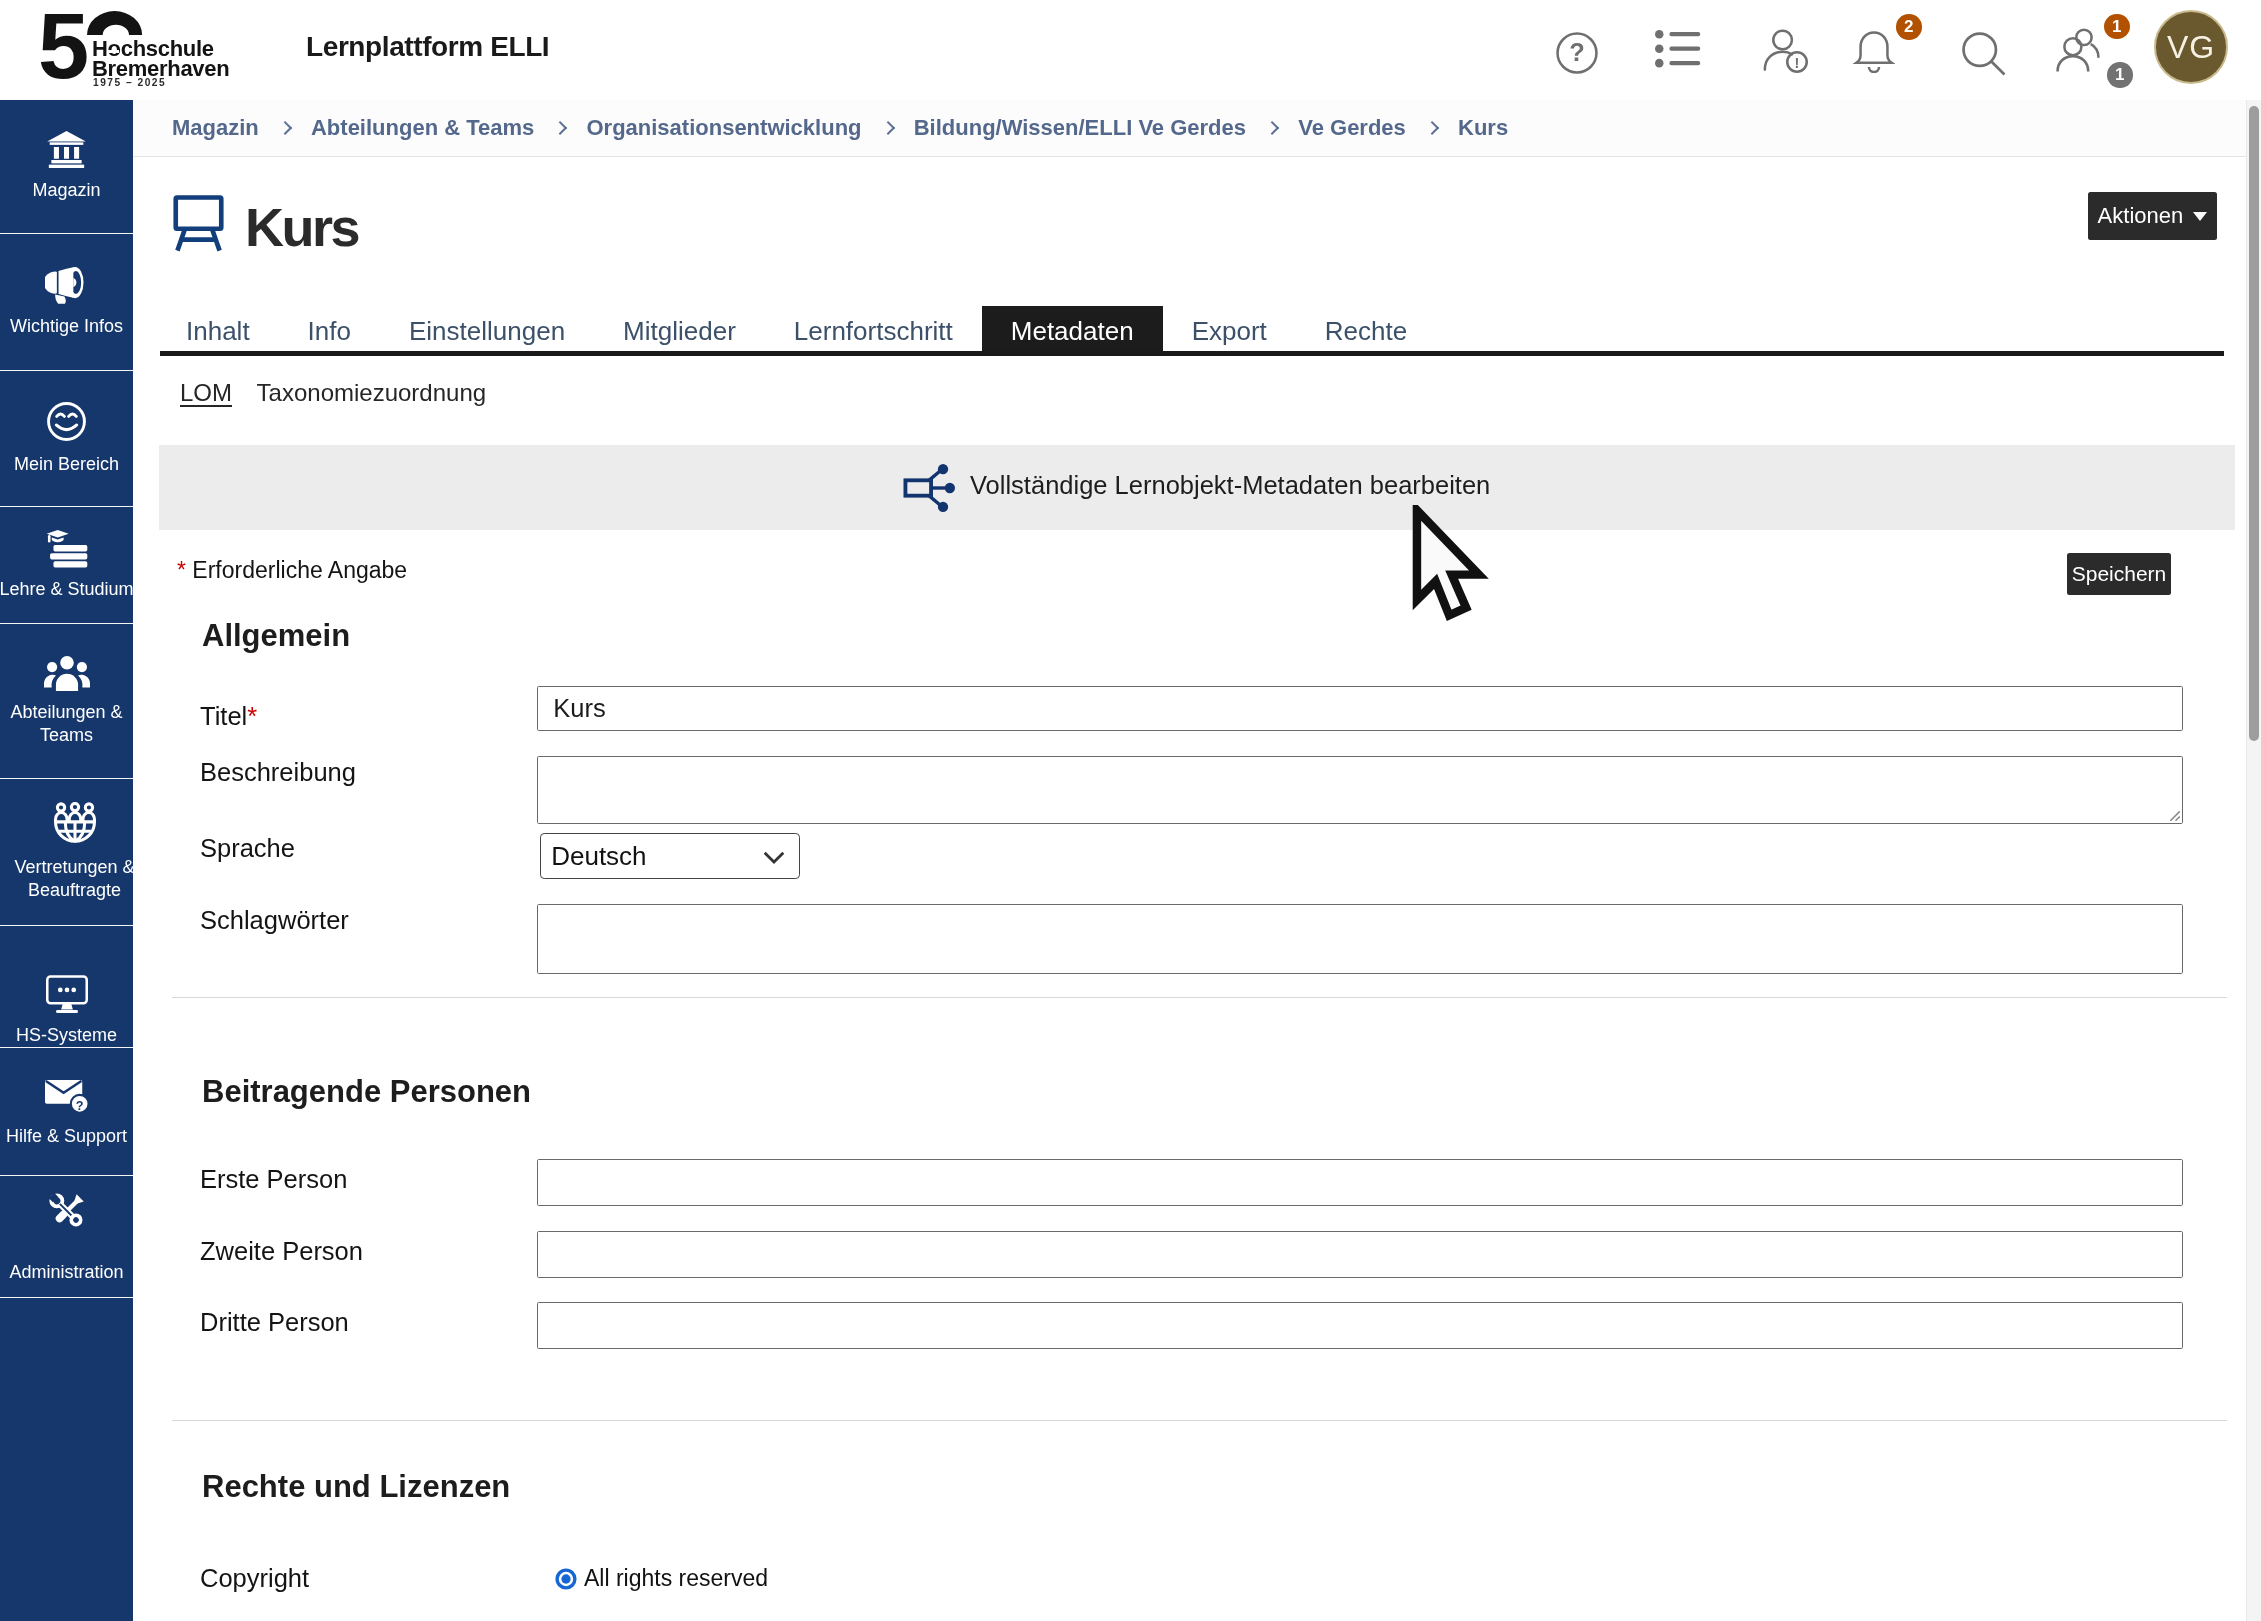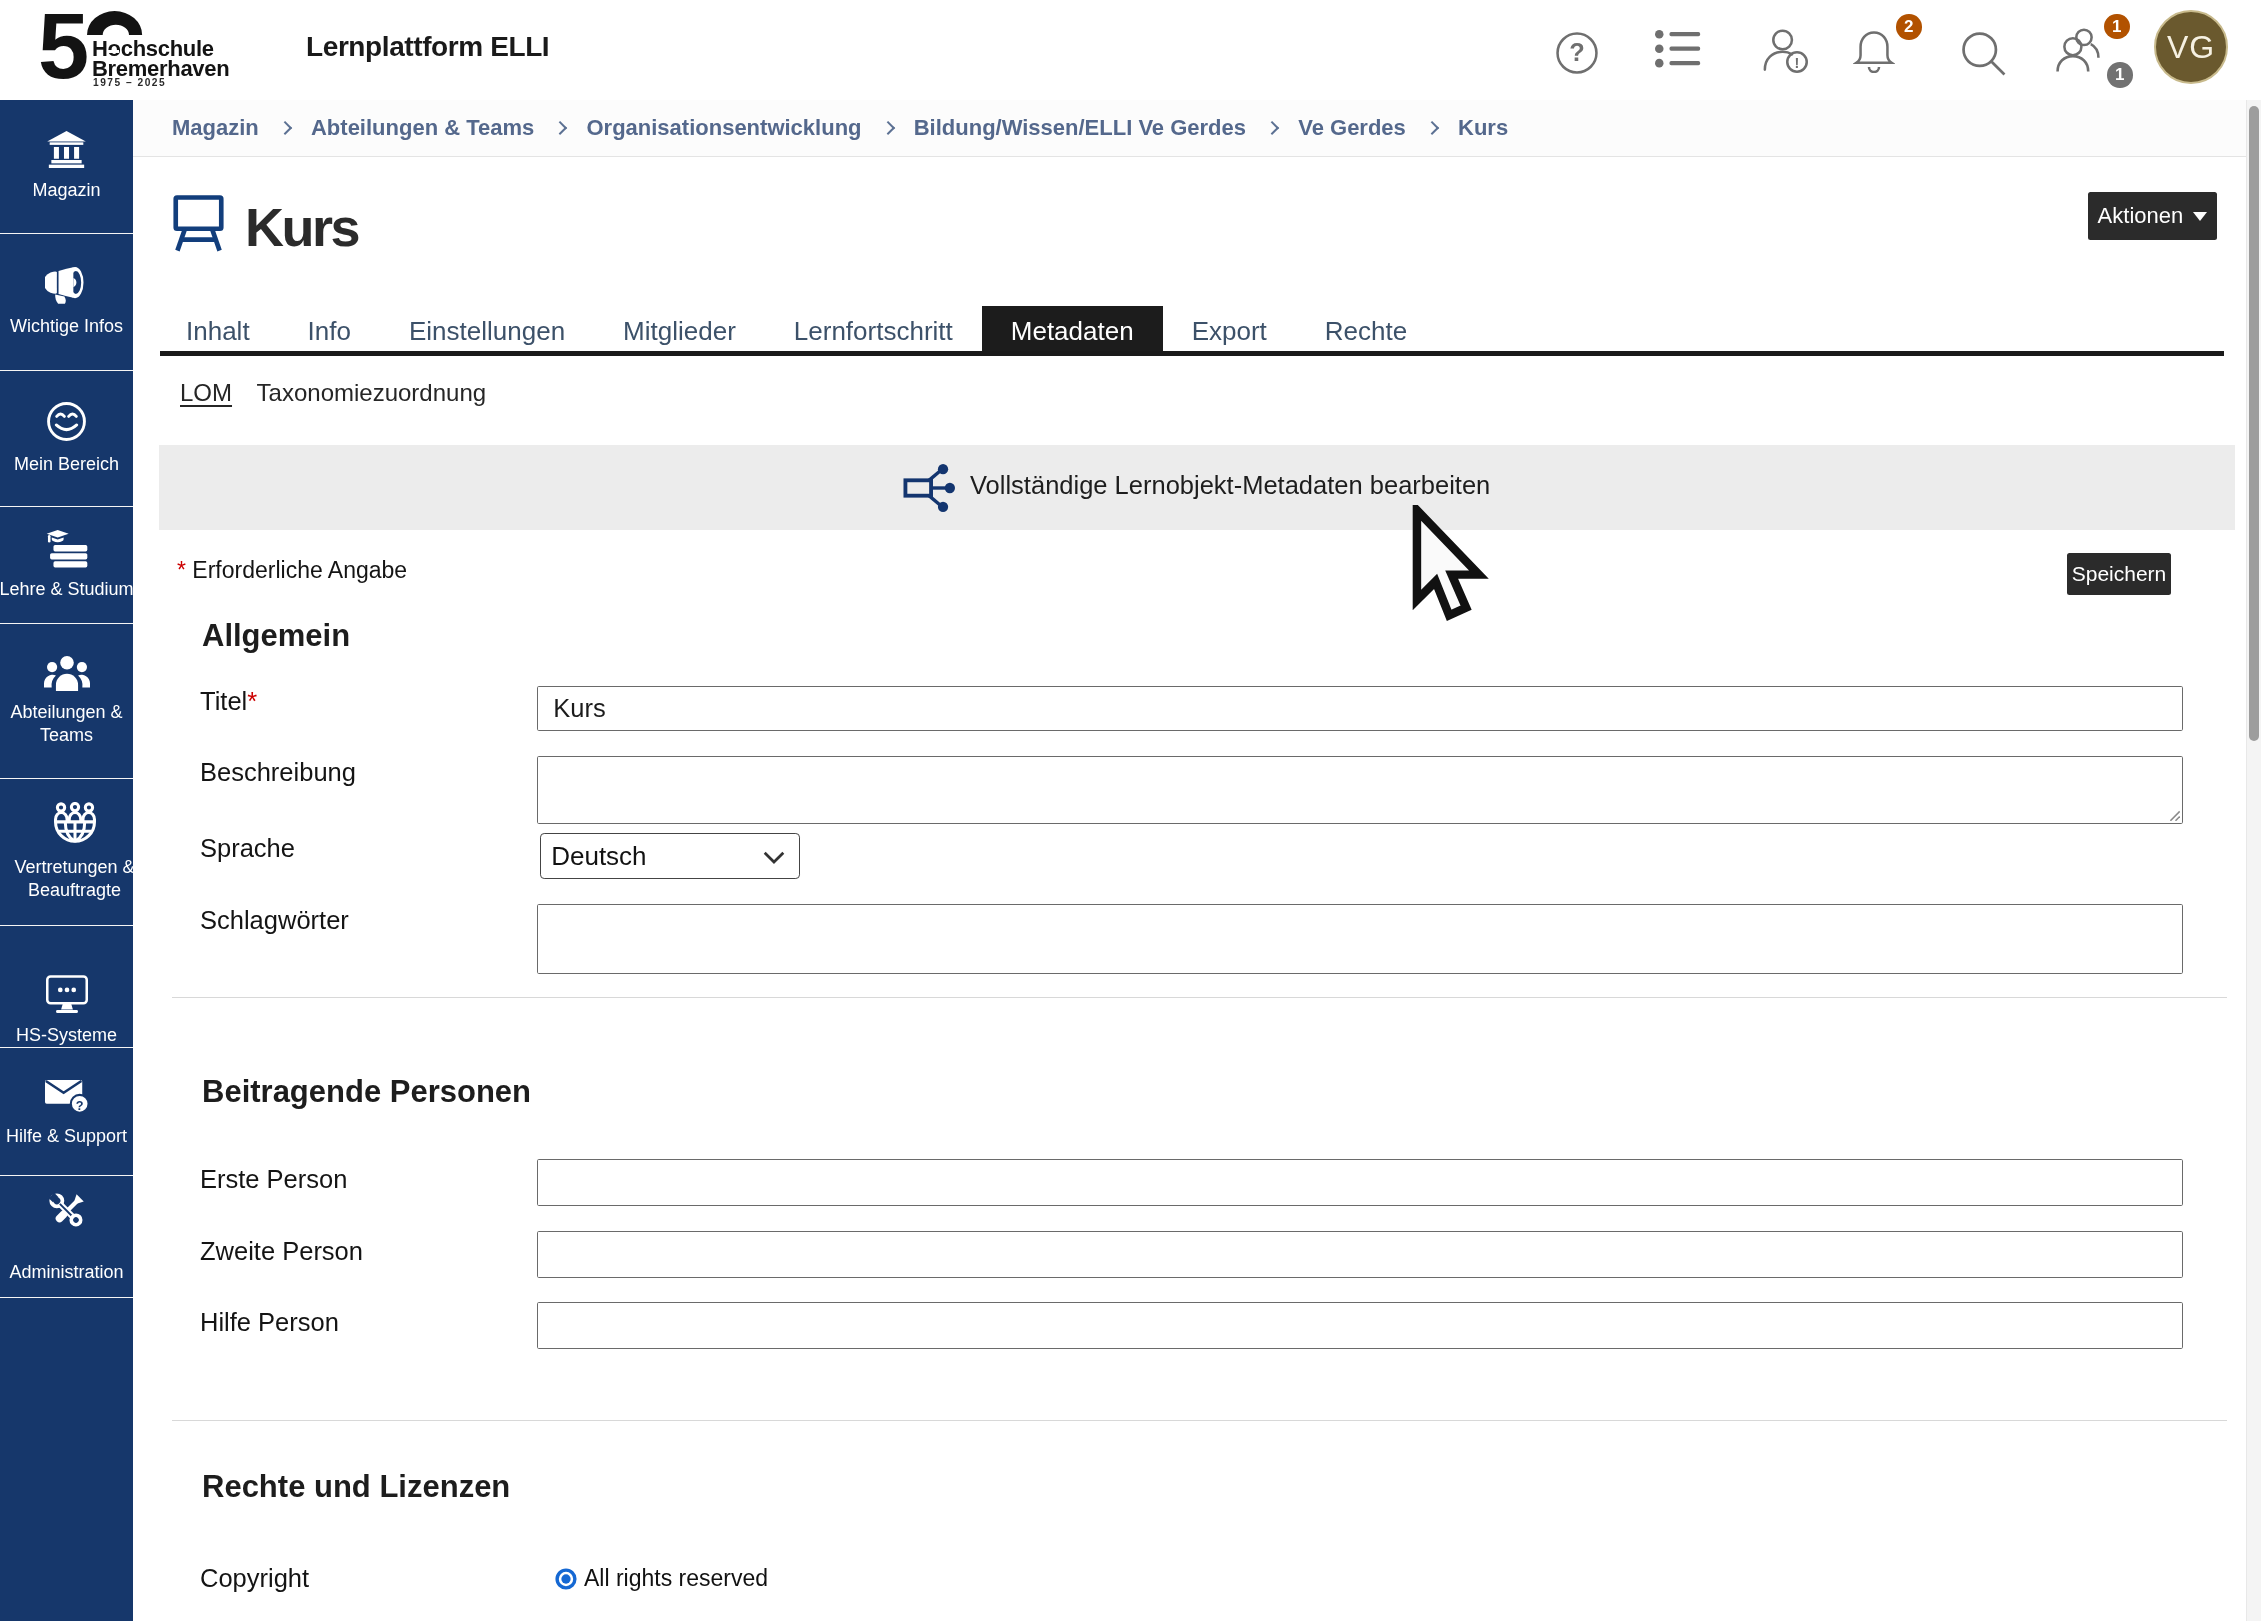--- a/index.html
+++ b/index.html
@@ -291,21 +291,21 @@
   <div id="cursor" class="abs" style="left:1411px; top:505px;">
     <svg width="78" height="124" viewBox="0 0 92 146">
       <path d="M7 6 L7 112 L29 90 L45 130 L65 121 L48 82 L80 82 Z" fill="#fafafa" stroke="#111" stroke-width="10" stroke-linejoin="miter"></path>
     </svg>
   </div>
 
   <div id="reqnote"><span class="req">*</span> Erforderliche Angabe</div>
   <div id="btn-speichern">Speichern</div>
   <div class="h2" style="top:618px;">Allgemein</div>
 
-  <div class="flabel" style="top:687px;text-align:center;">Titel<span class="req">*</span></div>
+  <div class="flabel" style="top:702px;text-align:center;">Titel<span class="req">*</span></div>
   <div class="finput" style="top:686px; height:45px;">Kurs</div>
 
   <div class="flabel" style="top:758px;">Beschreibung</div>
   <div class="finput" style="top:756px; height:68px;">
     <svg style="position:absolute; right:1.7px; bottom:1.7px;" width="13.6" height="13.6" viewBox="0 0 16 16" stroke="#8a8a8a" stroke-width="1.8">
       <line x1="15" y1="4" x2="4" y2="15"></line>
         <line x1="15" y1="10" x2="10" y2="15"></line>
     </svg>
   </div>
 
@@ -320,21 +320,21 @@
   <div class="flabel" style="top:906px;">Schlagwörter</div>
   <div class="finput" style="top:904px; height:70px;"></div>
 
   <div class="divider" style="top:997px;"></div>
   <div class="h2" style="top:1074px;">Beitragende Personen</div>
 
   <div class="flabel" style="top:1165px;">Erste Person</div>
   <div class="finput" style="top:1159px; height:47px;"></div>
   <div class="flabel" style="top:1237px;">Zweite Person</div>
   <div class="finput" style="top:1231px; height:47px;"></div>
-  <div class="flabel" style="top:1308px;">Hilfe Person</div>
+  <div class="flabel" style="top:1308px;">Dritte Person</div>
   <div class="finput" style="top:1302px; height:47px;"></div>
 
   <div class="divider" style="top:1420px;"></div>
   <div class="h2" style="top:1469px;">Rechte und Lizenzen</div>
   <div class="flabel" style="top:1564px;">Copyright</div>
   <div id="radio-copy" class="abs" style="left:555px; top:1568px;">
     <svg width="22" height="22" viewBox="0 0 26 26">
       <circle cx="13" cy="13" r="10.5" fill="#fff" stroke="#1568d3" stroke-width="4"></circle>
       <circle cx="13" cy="13" r="5.5" fill="#1568d3"></circle>
     </svg>

